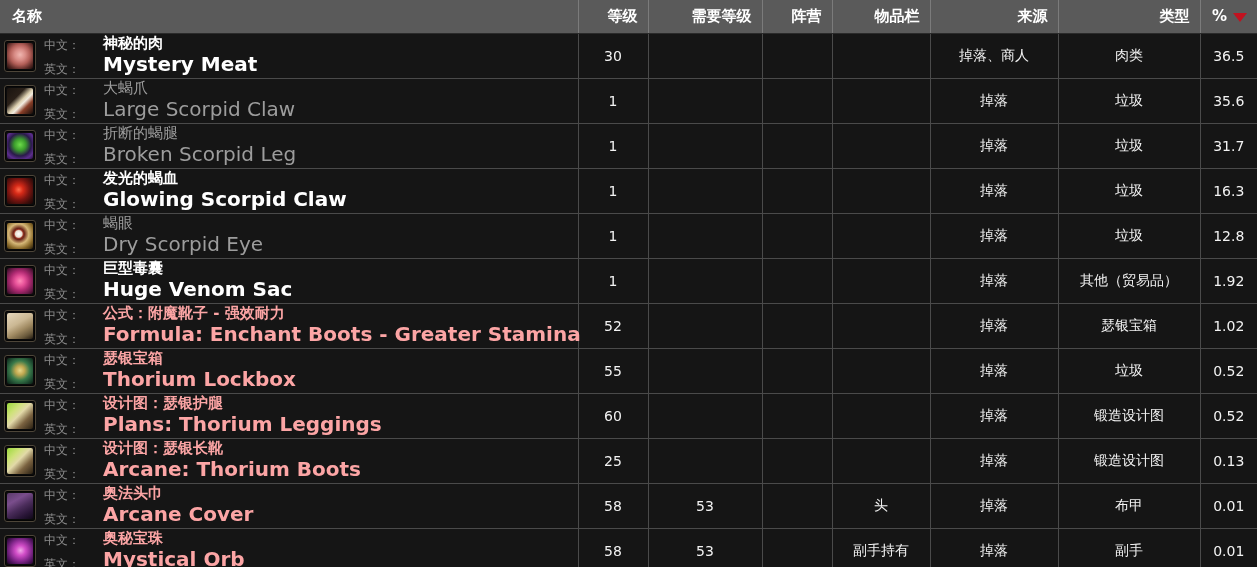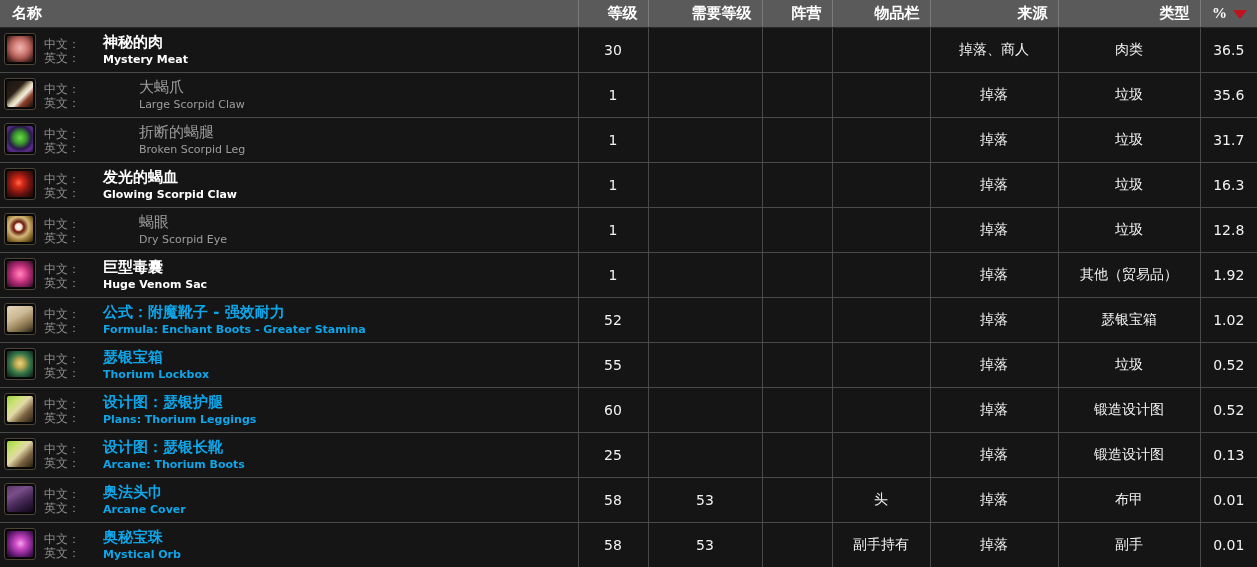--- a/index.html
+++ b/index.html
@@ -15,21 +15,21 @@
   }
 
   .grid {
     width: 1257px;
     border-collapse: collapse;
     table-layout: fixed;
     background: #141414;
   }
 
   
-  thead tr { height: 27px; font-family: Liberation Serif, serif; }
+  thead tr { height: 33px; }
   thead th {
     background: #5a5a5a;
     color: #ffffff;
     font-size: 15px;
     font-weight: bold;
     border-right: 1px solid #7b7b7b;
     border-bottom: 1px solid #2a2a2a;
     padding: 0 10px;
     text-align: right;
     white-space: nowrap;
@@ -85,26 +85,26 @@
     position: absolute;
     left: 2px; top: 2px; right: 2px; bottom: 2px;
     border-radius: 2px;
     display: block;
   }
 
   .names { line-height: 1.22; }
   .nrow { display: flex; align-items: flex-end; gap: 23px; font-size: 13px; }
   .nlabel { color: #8c8c8c; font-size: 12px; flex: 0 0 auto; }
   .nval { font-size: 15px; }
-  .nval.en { font-size: 11px; }
+  .nval.en { font-size: 20px; }
 
   
   .q-common { color: #ffffff; font-weight: bold; }
-  .q-poor   { color: #9d9d9d; font-weight: normal; margin-left: 36px; }
-  .q-uncommon { color: #0ea5e9; font-weight: bold; }
+  .q-poor   { color: #9d9d9d; font-weight: normal; }
+  .q-uncommon { color: #fca5a5; font-weight: bold; }
 
   
   col.c-name { width: 578px; }
   col.c-level { width: 70px; }
   col.c-reqlevel { width: 114px; }
   col.c-faction { width: 70px; }
   col.c-slot { width: 98px; }
   col.c-source { width: 128px; }
   col.c-type { width: 142px; }
   col.c-pct { width: 57px; }

